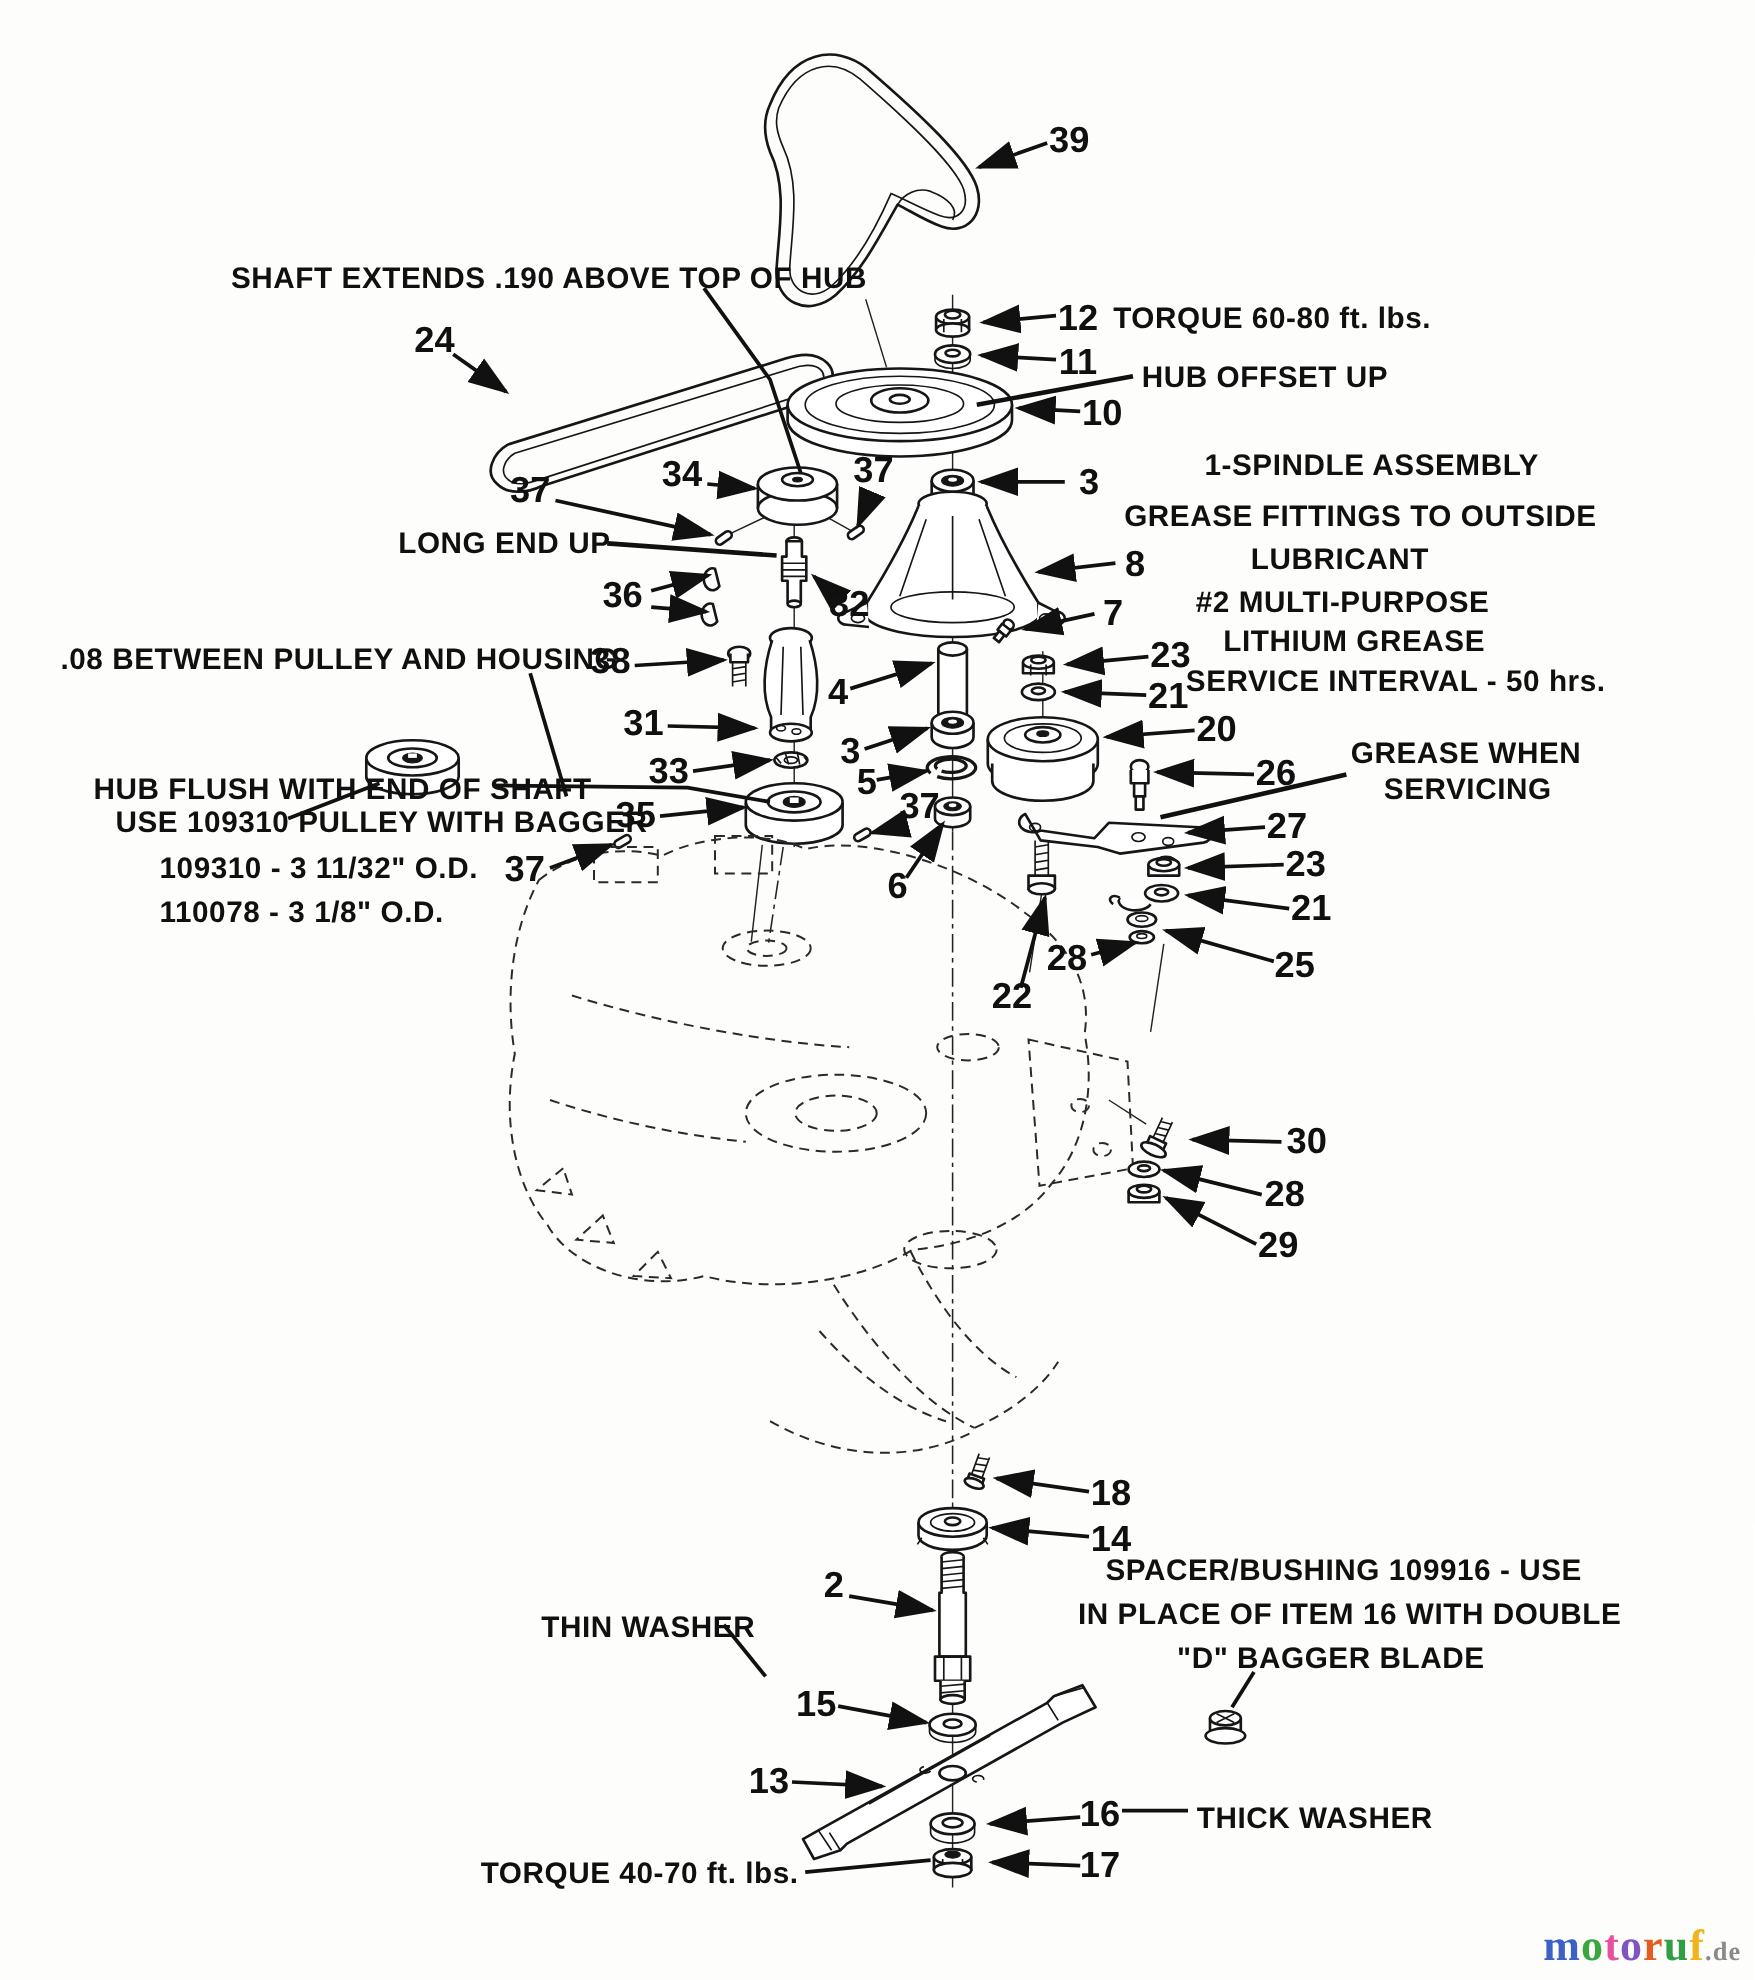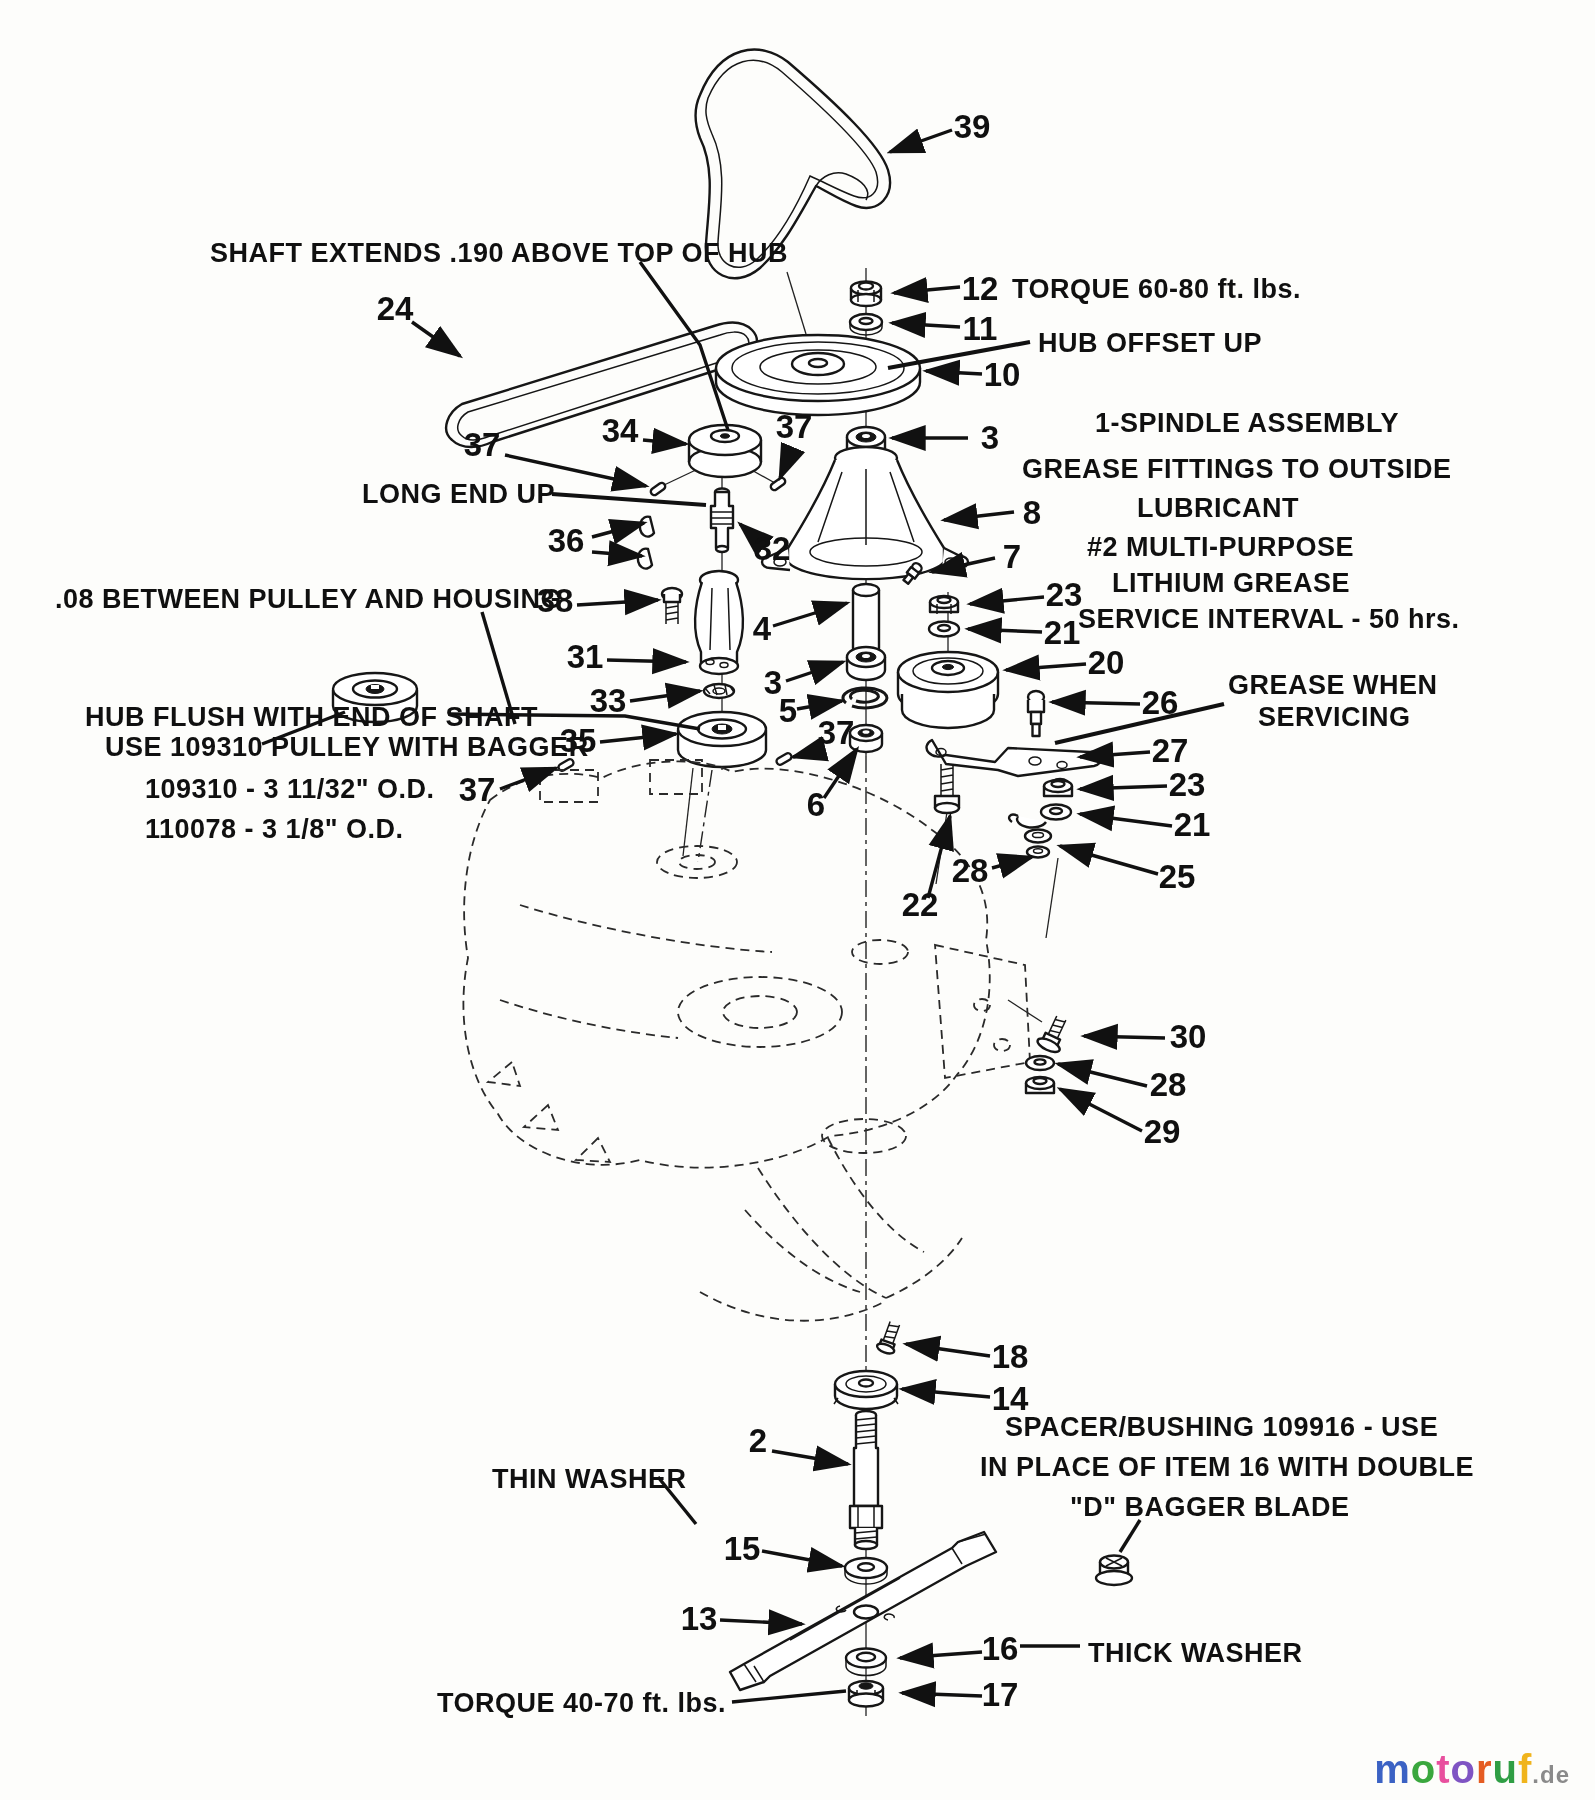--- a/index.html
+++ b/index.html
@@ -9,21 +9,21 @@
   .num{font:bold 33px "Liberation Sans",sans-serif;}
   .note{font:bold 27px "Liberation Sans",sans-serif;letter-spacing:.5px;}
   .part{fill:#ffffff;stroke:#161616;stroke-width:2.4;stroke-linejoin:round;}
   .partthin{fill:none;stroke:#161616;stroke-width:1.5;}
   .dark{fill:#161616;stroke:#161616;}
   .ld{stroke:#111;stroke-width:3.4;fill:none;}
   .ldp{stroke:#111;stroke-width:4.2;fill:none;}
   .thin{stroke:#222;stroke-width:1.3;fill:none;}
   .dsh{stroke:#2a2a2a;stroke-width:1.8;fill:none;stroke-dasharray:9 6;}
   .cl{stroke:#222;stroke-width:1.4;fill:none;stroke-dasharray:17 5 4 5;}
-  #watermark{position:absolute;right:25px;bottom:8px;font-family:Liberation Sans, sans-serif;
+  #watermark{position:absolute;right:12px;bottom:8px;font-family:Liberation Serif, serif;
              font-weight:bold;font-size:40px;letter-spacing:1px;margin-top:24px;}
   #watermark .de{font-size:24px;font-weight:bold;}
 </style>
 </head>
 <body>
 
 <div id="page">
 <svg width="1595" height="1800" viewBox="0 0 1595 1800">
   <defs>
     <marker id="arw" viewBox="0 0 10 7" refX="9" refY="3.5" markerWidth="11" markerHeight="8" orient="auto">

